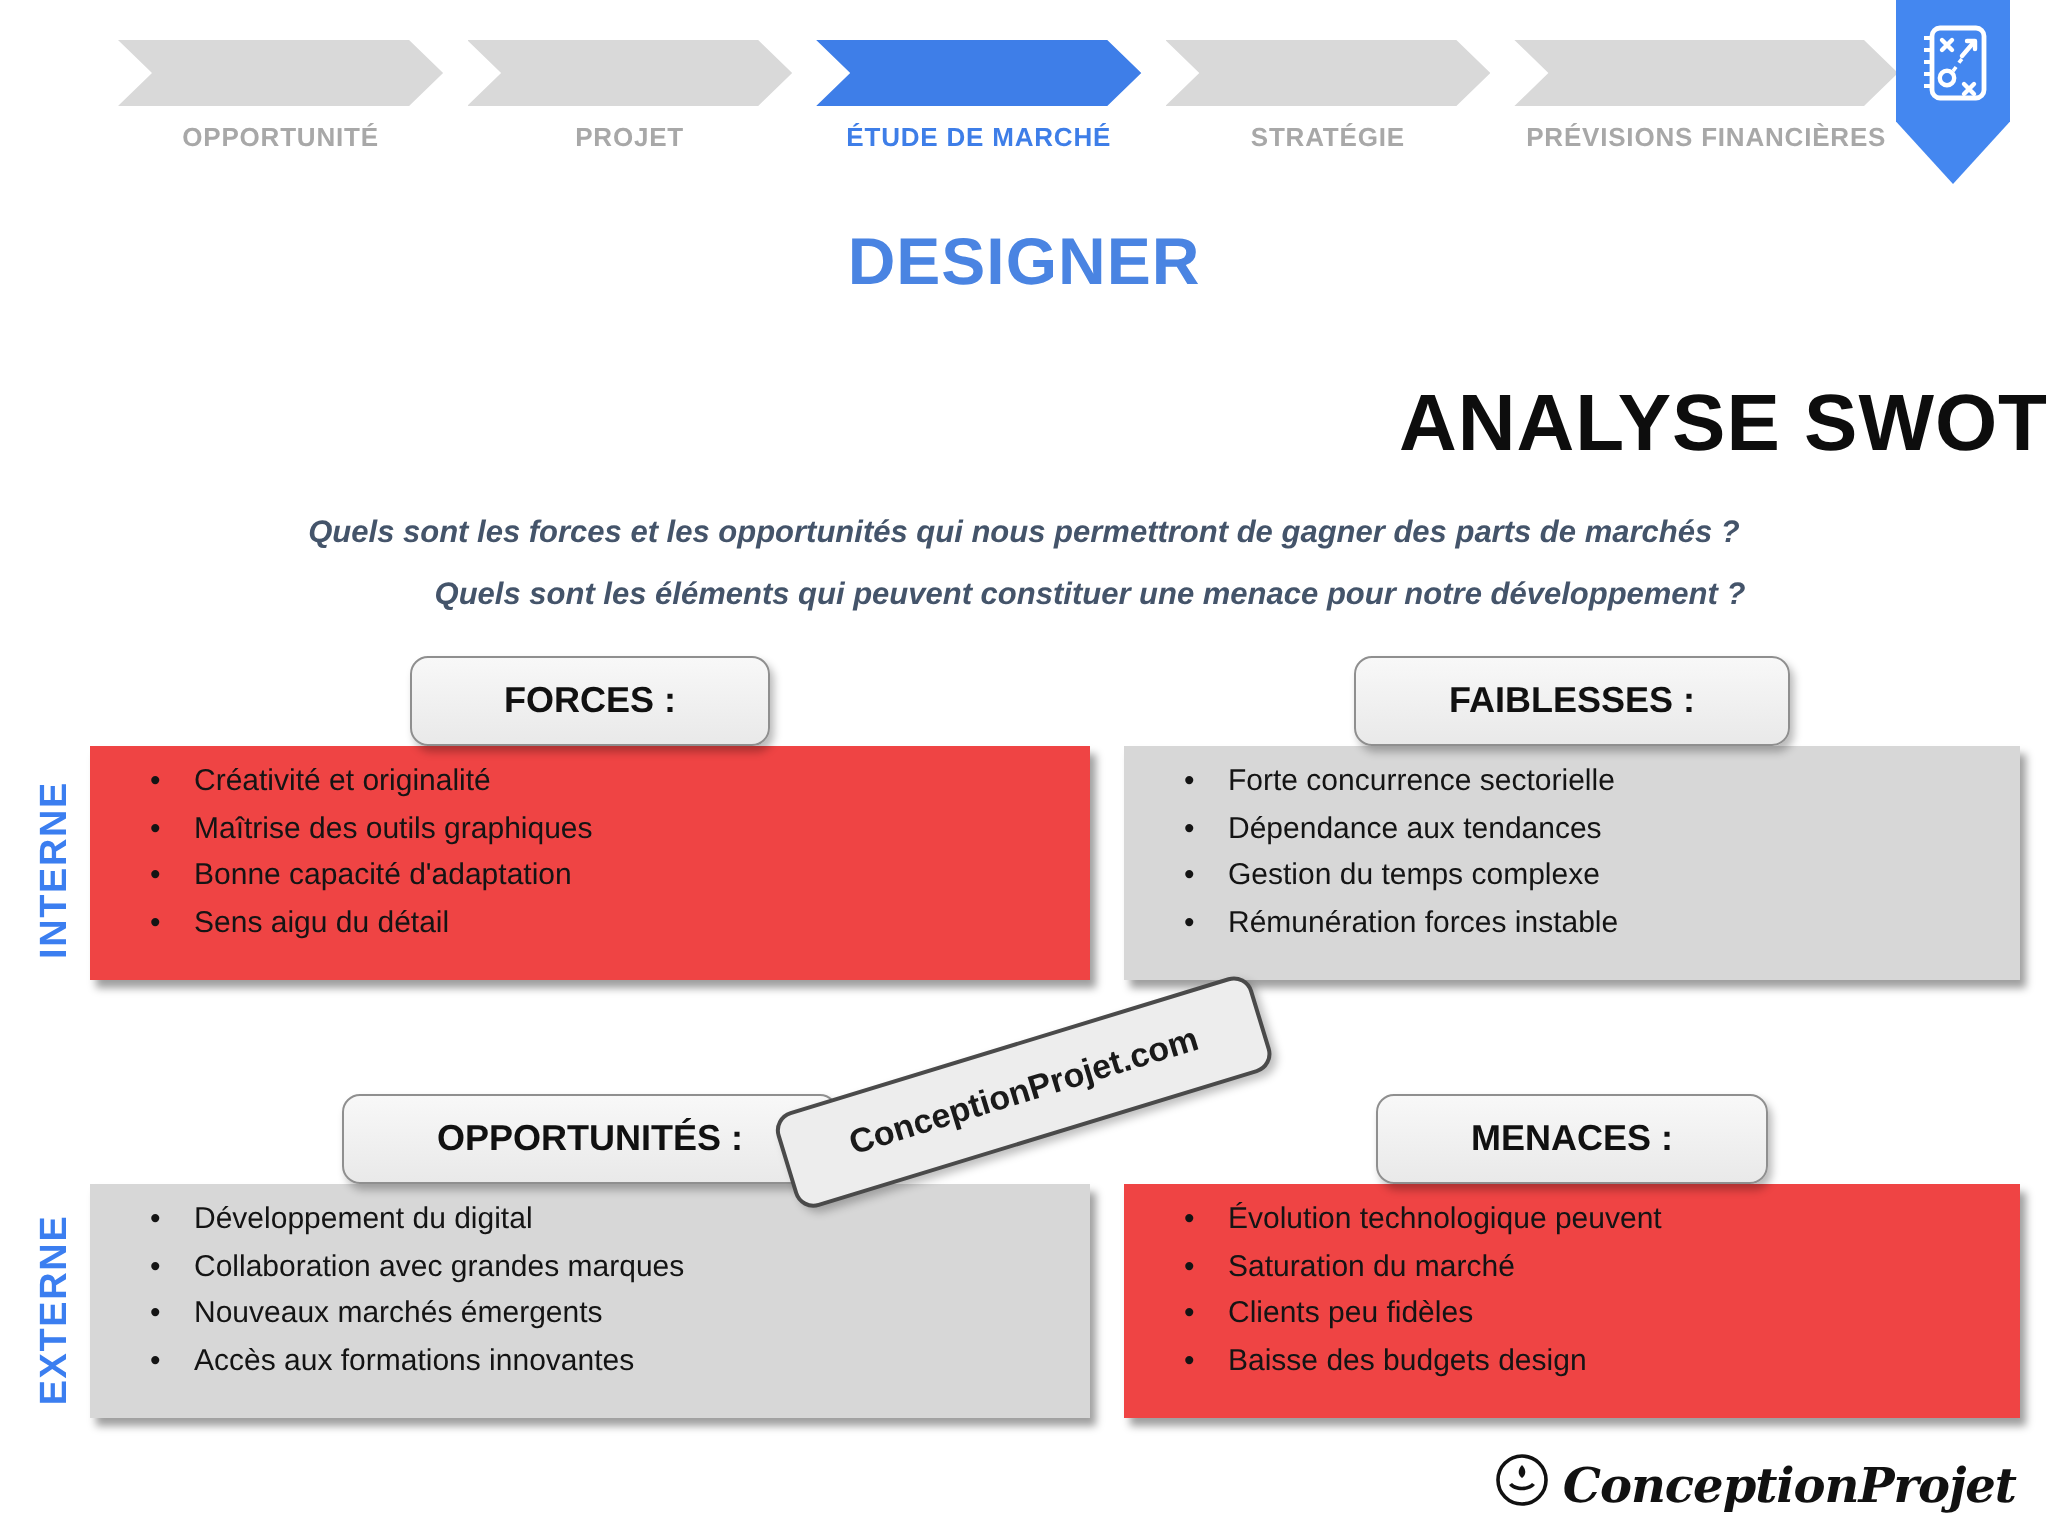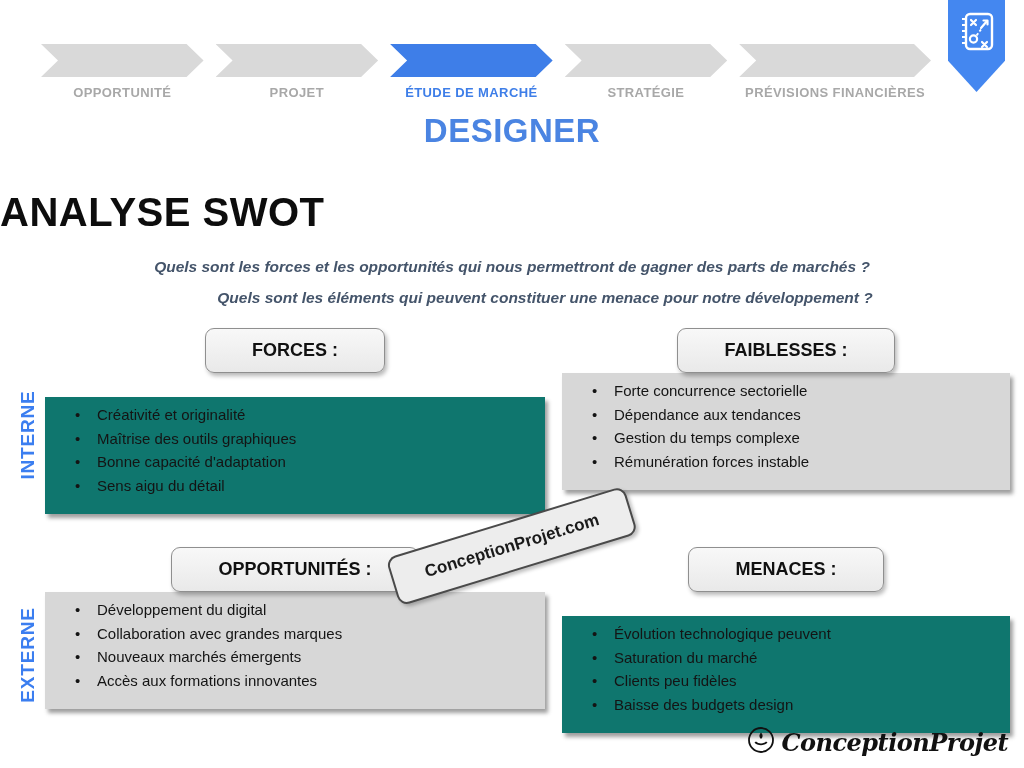--- a/index.html
+++ b/index.html
@@ -2,21 +2,21 @@
 <html><head>
 <meta charset="utf-8">
 <style>
   html,body{margin:0;padding:0;}
   body{
     width:1024px;height:768px;position:relative;background:#ffffff;
     font-family:"Liberation Sans", sans-serif;overflow:hidden;
   }
 
   
-  .steps{position:absolute;left:41px;top:20px;width:890px;display:flex;gap:12px;margin-top:24px;}
+  .steps{position:absolute;left:59px;top:20px;width:890px;display:flex;gap:12px;}
   .step{flex:1;display:flex;flex-direction:column;}
   .step.wide{flex:1.18;}
   .arrow{
     height:33px;background:#d9d9d9;
     clip-path:polygon(0% 0%, calc(100% - 17px) 0%, 100% 50%, calc(100% - 17px) 100%, 0% 100%, 17px 50%);
   }
   .step.active .arrow{background:#3e7ee8;}
   .step-label{
     margin-top:8px;text-align:center;font-size:13px;font-weight:700;
     letter-spacing:0.4px;color:#a8a8a8;white-space:nowrap;
@@ -29,21 +29,21 @@
     clip-path:polygon(0 0,100% 0,100% 66%,50% 100%,0 66%);
     display:flex;justify-content:center;padding-top:10px;box-sizing:border-box;
   }
 
   
   .title{
     position:absolute;left:0;top:112px;width:100%;text-align:center;
     font-size:33px;font-weight:700;color:#4a84e2;letter-spacing:0.5px;
   }
   .subtitle{
-    position:absolute;left:0;top:190px;width:100%;text-align:left;
+    position:absolute;left:0;top:190px;width:100%;text-align:right;
     font-size:40px;font-weight:800;color:#0d0d0d;letter-spacing:0.5px;
   }
   .question{
     position:absolute;left:0;width:100%;text-align:center;
     font-size:15.5px;font-style:italic;font-weight:600;color:#44546a;
   }
   .q1{top:258px;} .q2{top:289px;margin-left:33px;}
 
   
   .quad{position:absolute;}
@@ -55,21 +55,21 @@
     width:fit-content;margin:0 auto;padding:11px 46px;box-sizing:border-box;
     border:1.3px solid #8f8f8f;border-radius:9px;
     background:linear-gradient(180deg,#f8f8f8,#e9e9e9);
     box-shadow:2px 3px 4px rgba(0,0,0,0.28);
     font-size:18px;font-weight:700;color:#111;white-space:nowrap;position:relative;z-index:2;
   }
   .qpanel{
     height:117px;box-shadow:3px 4px 4px rgba(0,0,0,0.38);
     position:relative;z-index:1;
   }
-  .panel-blue{background:#0f766e;margin-top:24px;}
+  .panel-blue{background:#ef4444;}
   .panel-gray{background:#d7d7d7;}
   .qpanel ul{list-style:none;margin:0;padding:6px 0 0 0;}
   .qpanel li{
     position:relative;padding-left:52px;font-size:15px;line-height:23.5px;color:#141414;
   }
   .qpanel li::before{
     content:"\2022";position:absolute;left:30px;top:0;color:#141414;
   }
 
   

